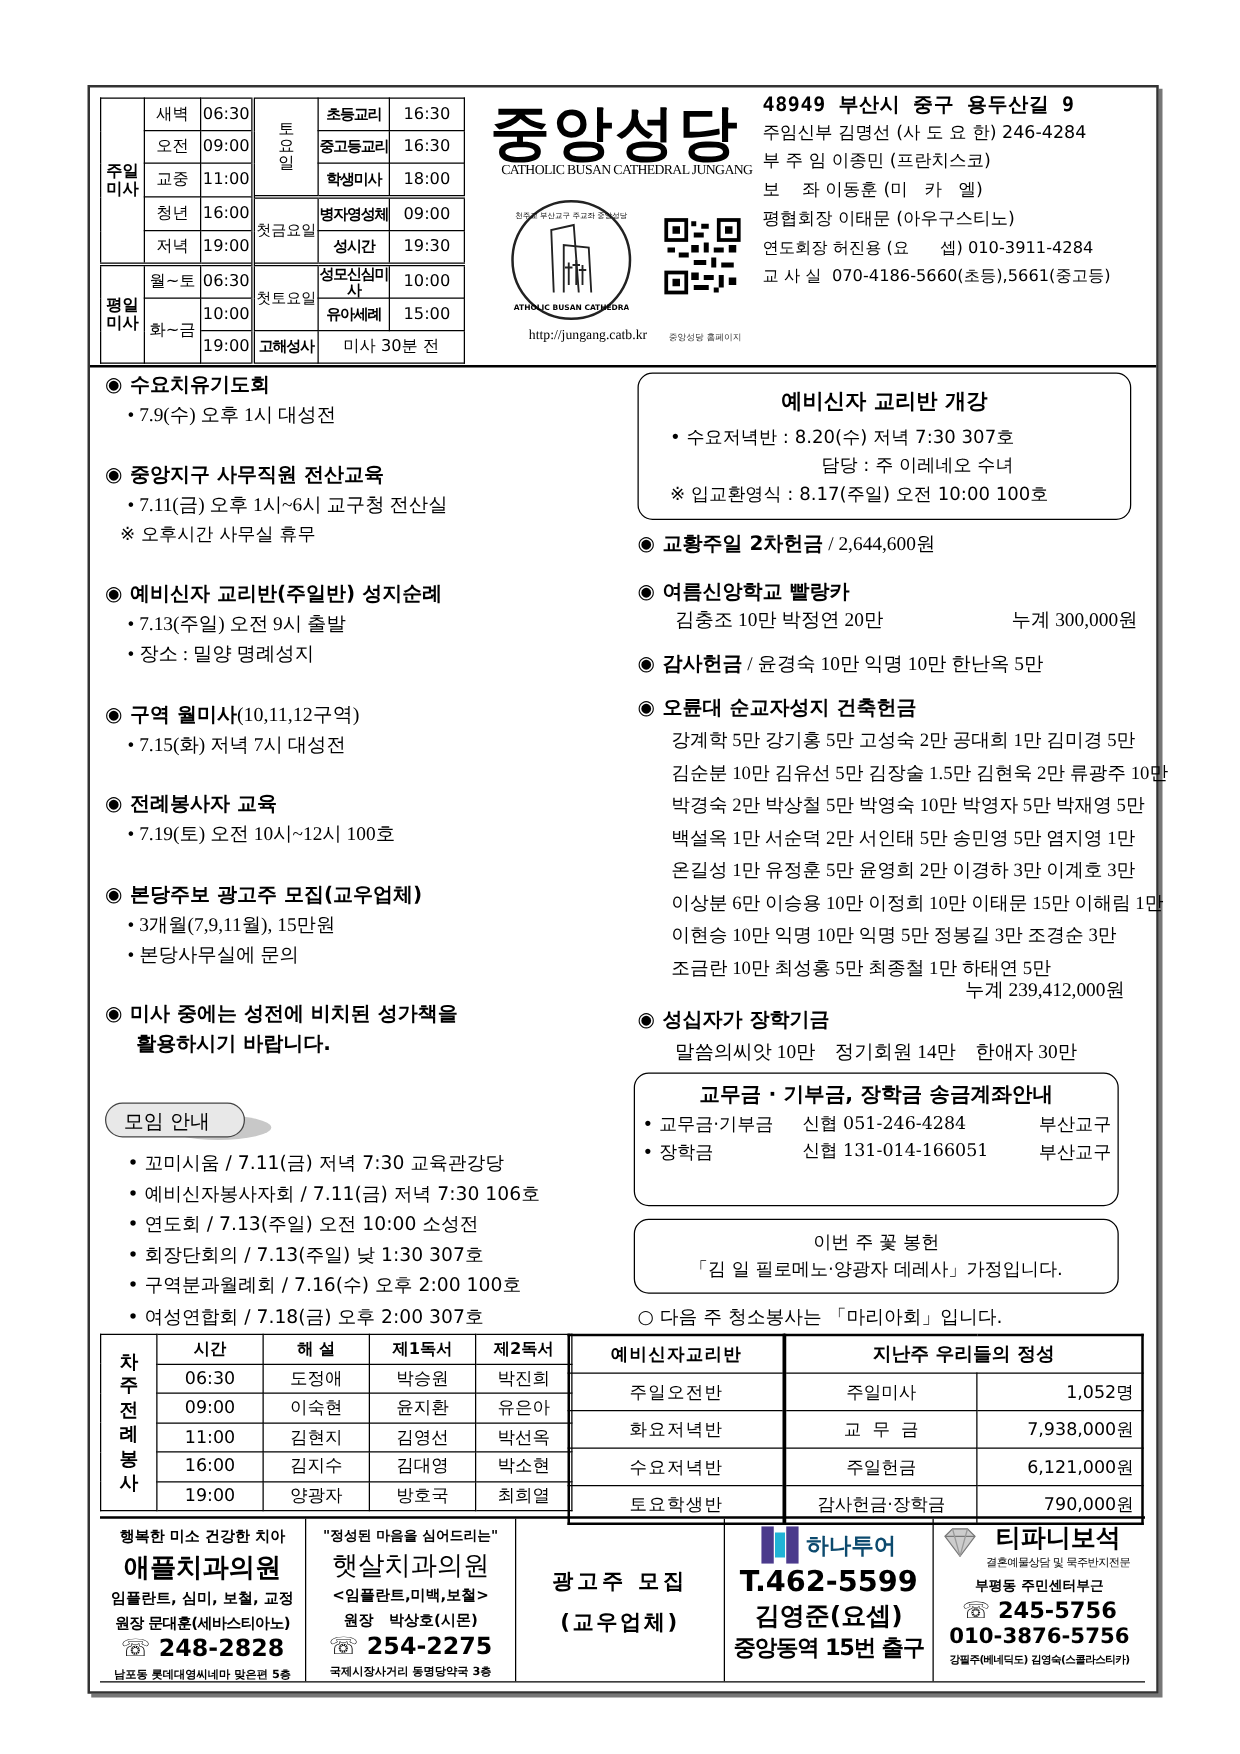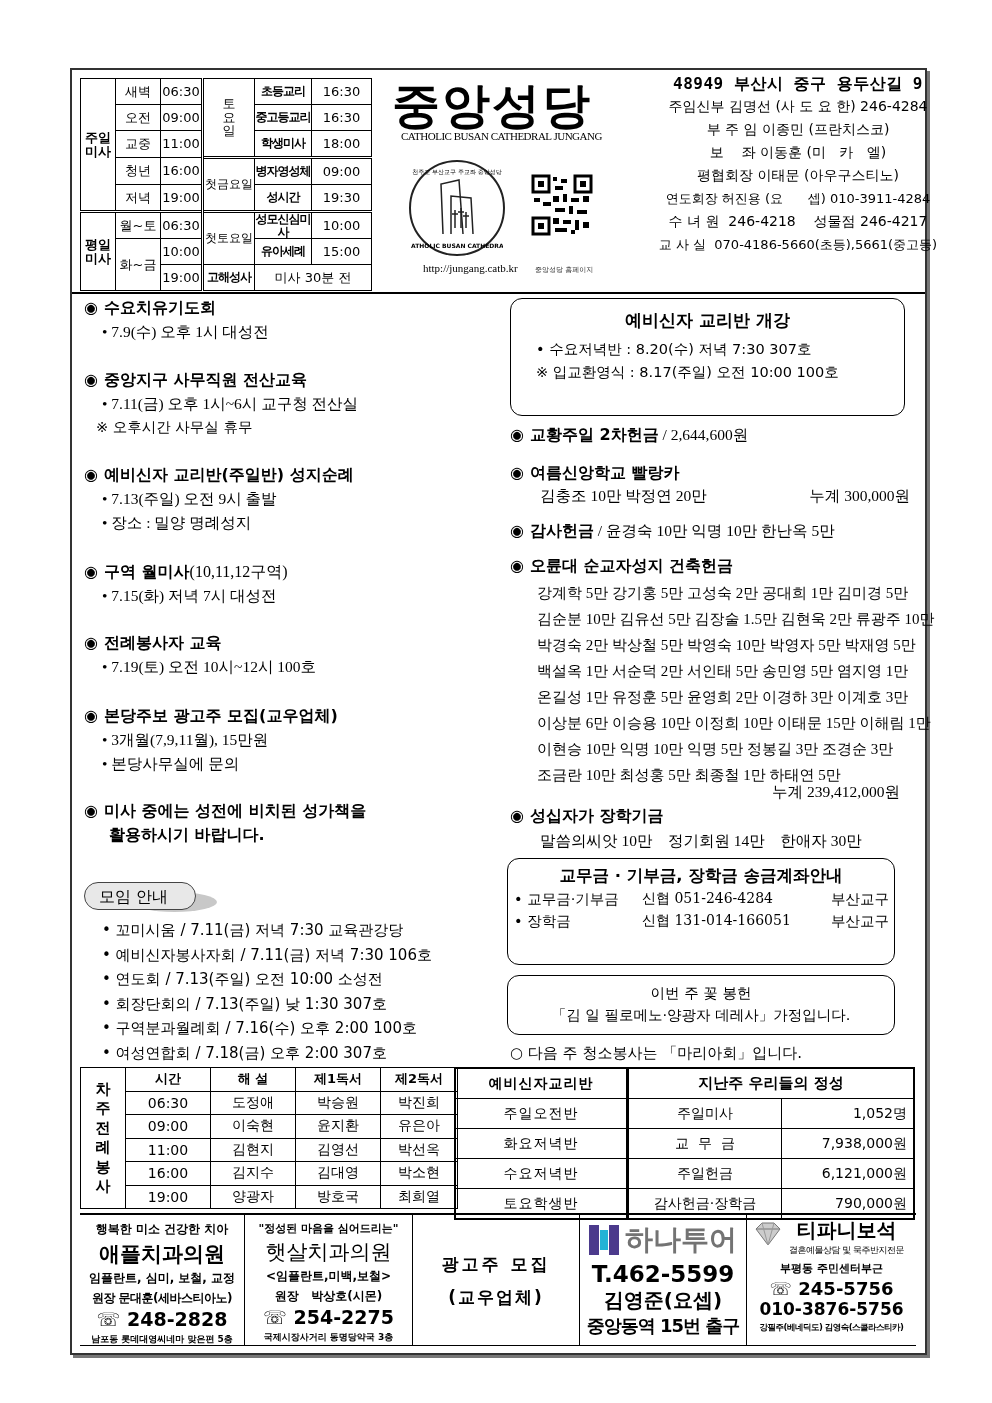--- a/index.html
+++ b/index.html
@@ -16,21 +16,21 @@
   .mass .tm { font-family:"DejaVu Sans", sans-serif; font-size:13px; }
   .mass .lbl { font-weight:bold; font-size:12px; letter-spacing:-1px; }
   
   .logo-title { position:absolute; left:320px; top:4px; font-size:48px; font-weight:bold; letter-spacing:2px; }
   .logo-sub { position:absolute; left:329px; top:60px; font-family:"Liberation Serif", serif; font-size:11px; letter-spacing:-0.5px; }
   .seal { position:absolute; left:337px; top:90px; width:92px; height:92px; border:2px solid #222; border-radius:50%; }
   .qr { position:absolute; left:459px; top:104px; width:62px; height:62px; }
   .url { position:absolute; left:327px; top:192px; font-family:"Liberation Serif", serif; font-size:11px;padding-left:24px; }
   .qr-cap { position:absolute; left:463px; top:195px; font-size:7px; color:#333; }
   
-  .contacts { position:absolute; left:576px; top:2px; width:300px; font-size:14px;text-align:center; }
+  .contacts { position:absolute; left:538px; top:2px; width:300px; font-size:14px; }
   .contacts .addr { font-weight:bold; font-size:16px; font-family:"DejaVu Sans Mono", monospace; letter-spacing:0.5px; }
   .contacts div { height:23px; line-height:23px; white-space:nowrap; }
   .contacts .tel { font-family:"DejaVu Sans", sans-serif; font-size:14px; }
   .hdr-line { position:absolute; left:0; top:222px; width:853px; border-top:2px solid #000; }
   
   .notice { position:absolute; left:12px; font-size:15px; }
   .notice .h { font-weight:bold; font-size:16px; white-space:nowrap; }
   .notice .h .dot { font-weight:normal; margin-right:6px; }
   .notice .li { font-family:"Liberation Serif", serif; font-size:15.5px; padding-left:18px; margin-top:3px; white-space:nowrap; }
   .notice .li2 { font-family:"DejaVu Sans", sans-serif; font-size:14.5px; padding-left:12px; margin-top:3px; white-space:nowrap; }
@@ -170,21 +170,20 @@
   <div class="url">http://jungang.catb.kr</div>
   <div class="qr-cap">중앙성당 홈페이지</div>
 
   <div class="contacts">
     <div class="addr">48949  부산시  중구  용두산길 9</div>
     <div style="white-space:pre;">주임신부 김명선 (사 도 요 한) 246-4284</div>
     <div style="white-space:pre;">부 주 임 이종민 (프란치스코)</div>
     <div style="white-space:pre;">보    좌 이동훈 (미   카   엘)</div>
     <div style="white-space:pre;">평협회장 이태문 (아우구스티노)</div>
     <div style="white-space:pre;font-size:13px;">연도회장 허진용 (요      셉) 010-3911-4284</div>
-    <div style="white-space:pre;" class="tel">수 녀 원  246-4218    성물점 246-4217</div>
     <div style="white-space:pre;font-size:13px;" class="tel">교 사 실  070-4186-5660(초등),5661(중고등)</div>
   </div>
 
   <div class="hdr-line"></div>
 
   <div class="notice" style="top:228px;">
     <div class="h"><span class="dot">◉</span><span>수요치유기도회</span></div>
     <div class="li">• 7.9(수) 오후 1시 대성전</div>
   </div>
   <div class="notice" style="top:300px;">
@@ -222,20 +221,21 @@
     <div>• 예비신자봉사자회 / 7.11(금) 저녁 7:30 106호</div>
     <div>• 연도회 / 7.13(주일) 오전 10:00 소성전</div>
     <div>• 회장단회의 / 7.13(주일) 낮 1:30 307호</div>
     <div>• 구역분과월례회 / 7.16(수) 오후 2:00 100호</div>
     <div>• 여성연합회 / 7.18(금) 오후 2:00 307호</div>
   </div>
 
   <div class="rbox" style="left:438px;top:228px;width:393px;height:116px;">
     <div style="text-align:center;font-weight:bold;font-size:17px;margin-top:10px;">예비신자 교리반 개강</div>
     <div style="font-size:14.5px;margin-top:8px;padding-left:25px;white-space:nowrap;">•  수요저녁반 : 8.20(수) 저녁 7:30   307호</div>
+    <div style="font-size:14.5px;margin-top:4px;padding-left:146px;white-space:nowrap;">담당 : 주 이레네오 수녀</div>
     <div style="font-size:14.5px;margin-top:4px;padding-left:25px;white-space:nowrap;">※  입교환영식 : 8.17(주일) 오전 10:00   100호</div>
   </div>
 
   <div class="rnotice" style="top:355px;">
     <span class="h"><span style="font-weight:normal;margin-right:6px;">◉</span><span>교황주일 2차헌금</span></span><span class="plain"> / 2,644,600원</span>
   </div>
   <div class="rnotice" style="top:393px;width:400px;">
     <div class="h"><span style="font-weight:normal;margin-right:6px;">◉</span><span>여름신앙학교 빨랑카</span></div>
     <div style="position:relative;height:22px;">
       <span class="plain" style="position:absolute;left:30px;top:2px;">김충조 10만   박정연 20만</span>
@@ -397,21 +397,21 @@
       <div style="font-size:17px;font-weight:bold;margin-top:38px;letter-spacing:3px;">광고주 모집</div>
       <div style="font-size:17px;font-weight:bold;margin-top:10px;letter-spacing:2px;">(교우업체)</div>
     </div>
     <div class="ad" style="left:500px;width:167px;">
       <div style="display:flex;align-items:center;justify-content:center;margin-top:6px;gap:6px;">
         <svg width="30" height="30" viewBox="0 0 30 30">
           <rect x="0" y="0" width="10" height="30" fill="#4b3a8c"></rect>
           <rect x="20" y="0" width="10" height="30" fill="#4b3a8c"></rect>
           <rect x="11" y="5" width="8" height="20" fill="#22b3d6"></rect>
         </svg>
-        <span style="font-size:28px;font-weight:bold;color:#737373;">하나투어</span>
+        <span style="font-size:18px;font-weight:bold;color:#0c4a6e;">하나투어</span>
       </div>
       <div style="font-size:23px;font-weight:bold;margin-top:2px;">T.462-5599</div>
       <div style="font-size:20px;font-weight:bold;">김영준(요셉)</div>
       <div style="font-size:18px;font-weight:bold;letter-spacing:-1px;">중앙동역 15번 출구</div>
     </div>
     <div class="ad" style="left:667px;width:169px;border-right:none;">
       <div style="position:absolute;left:6px;top:6px;">
         <svg width="30" height="26" viewBox="0 0 30 26">
           <polygon points="3,8 9,2 21,2 27,8 15,24" fill="#ccc" stroke="#777" stroke-width="1"></polygon>
           <line x1="3" y1="8" x2="27" y2="8" stroke="#777"></line>

